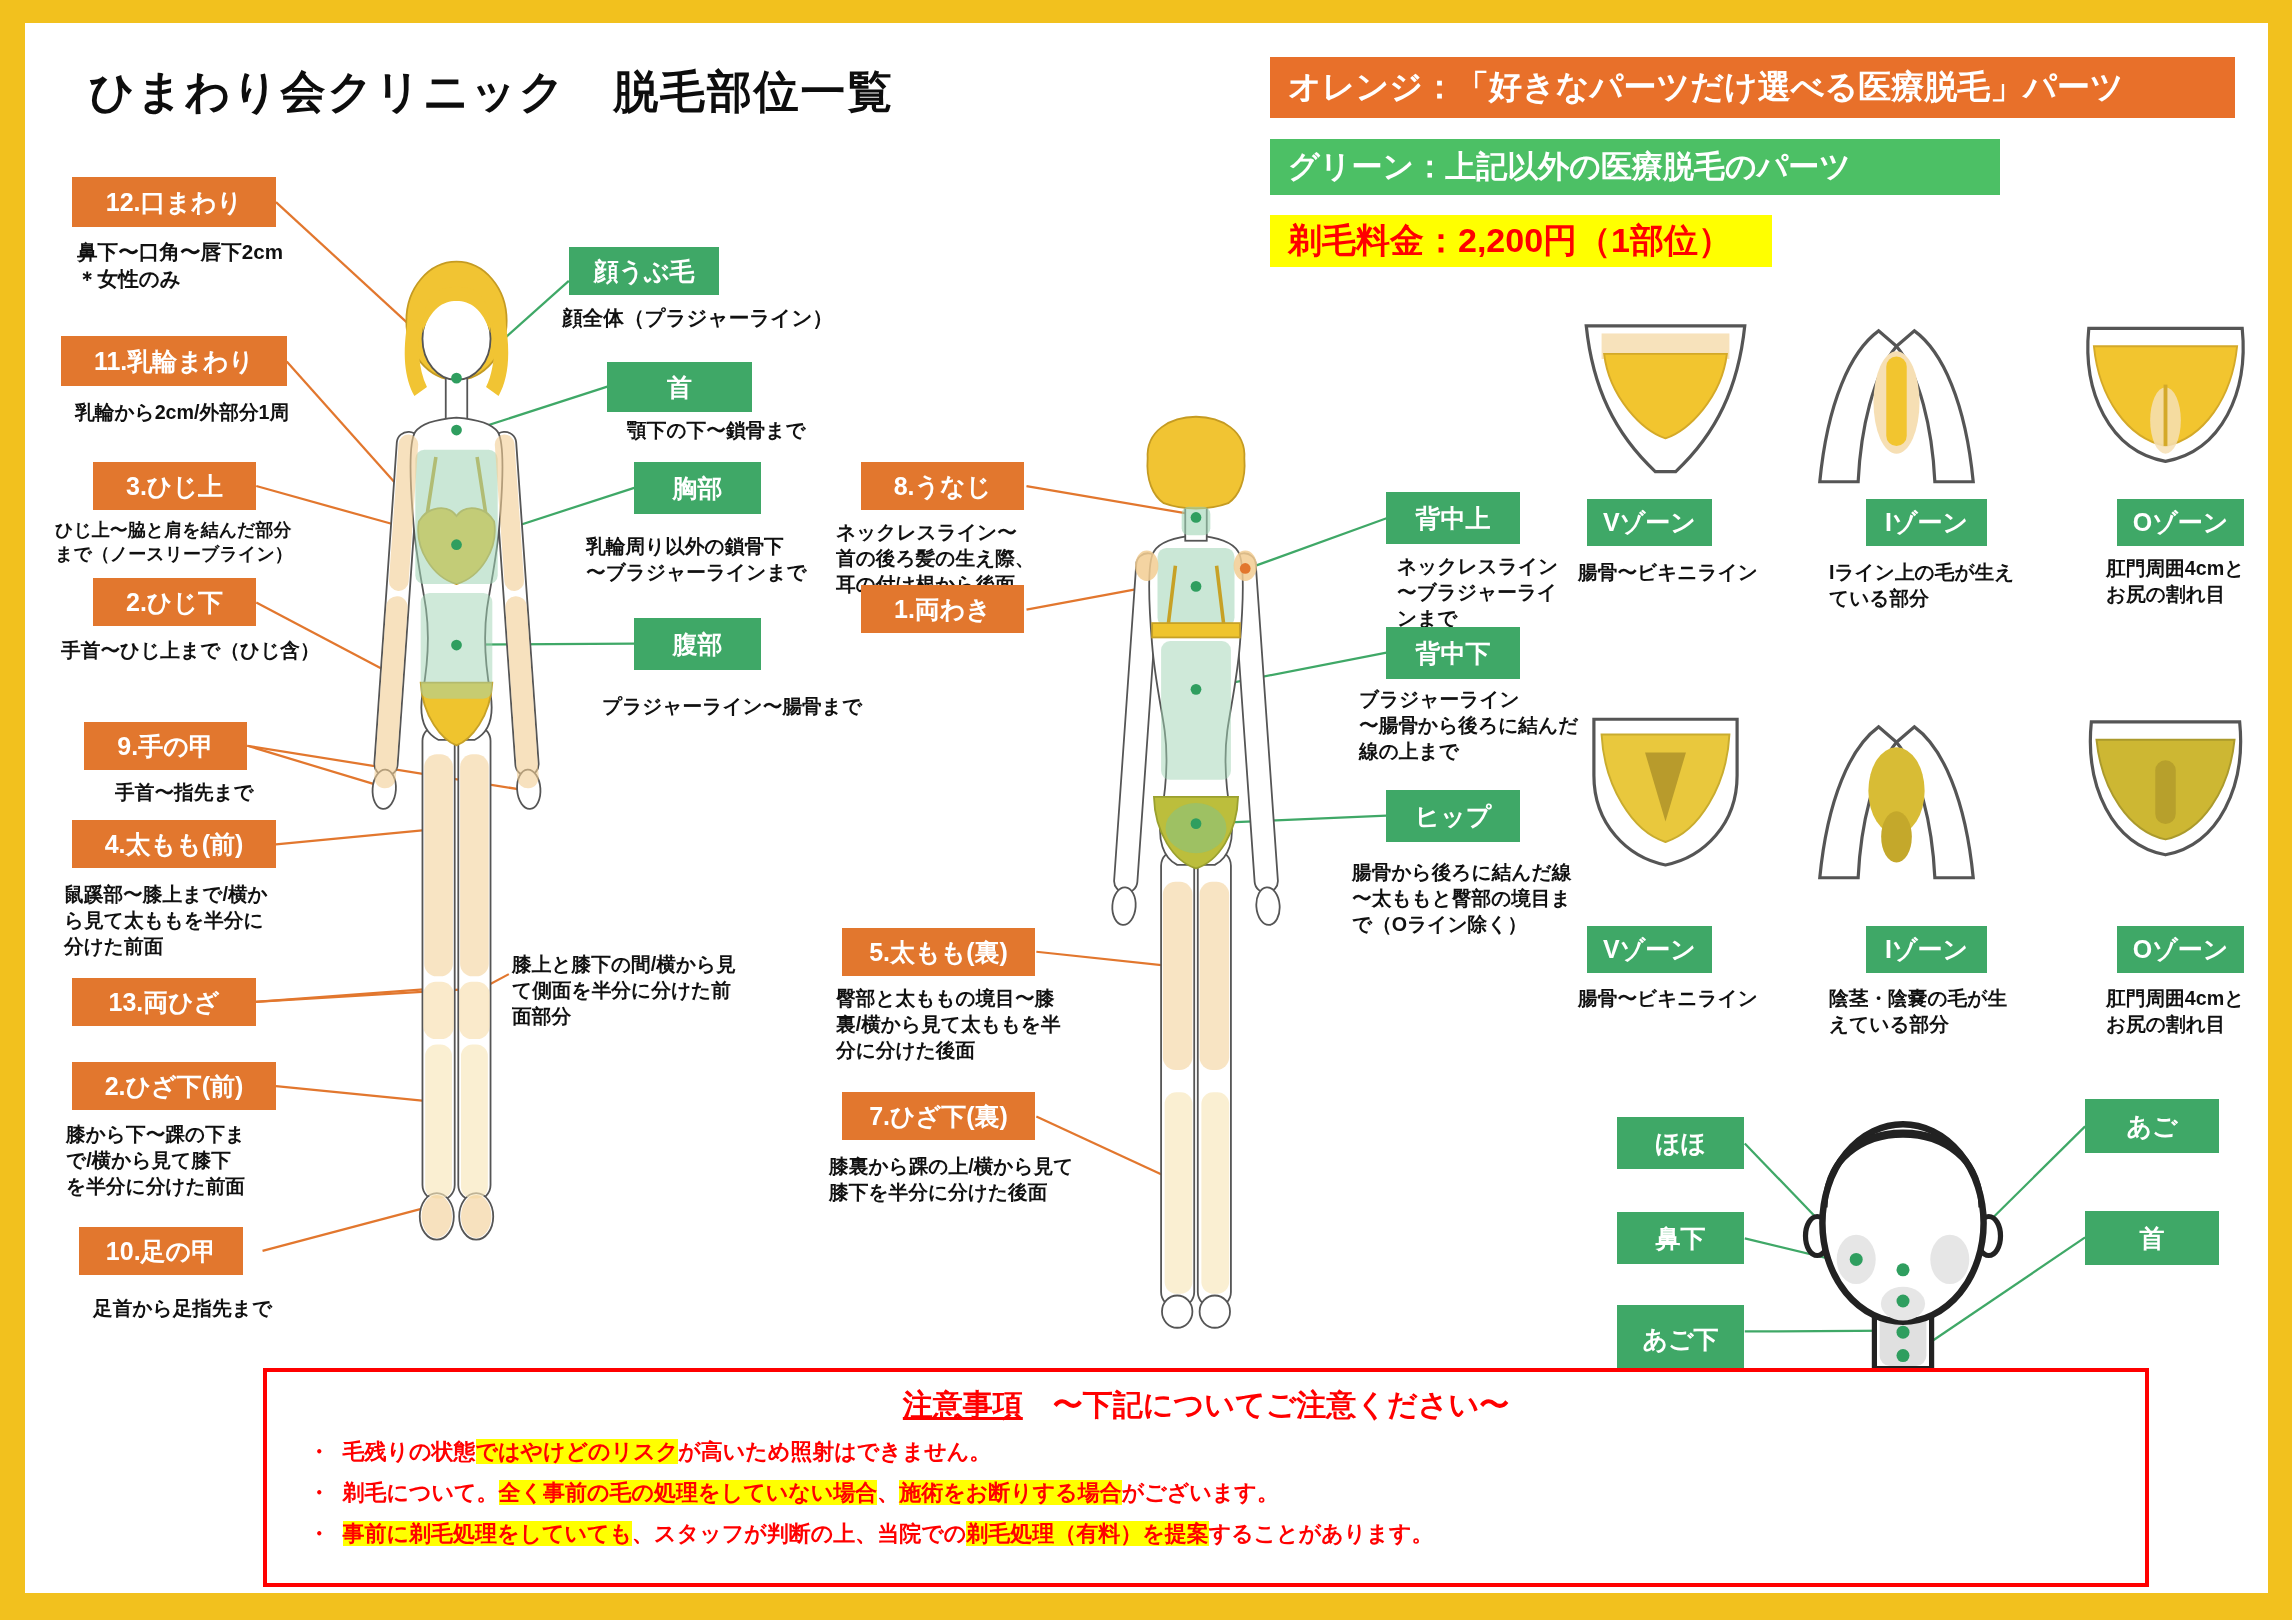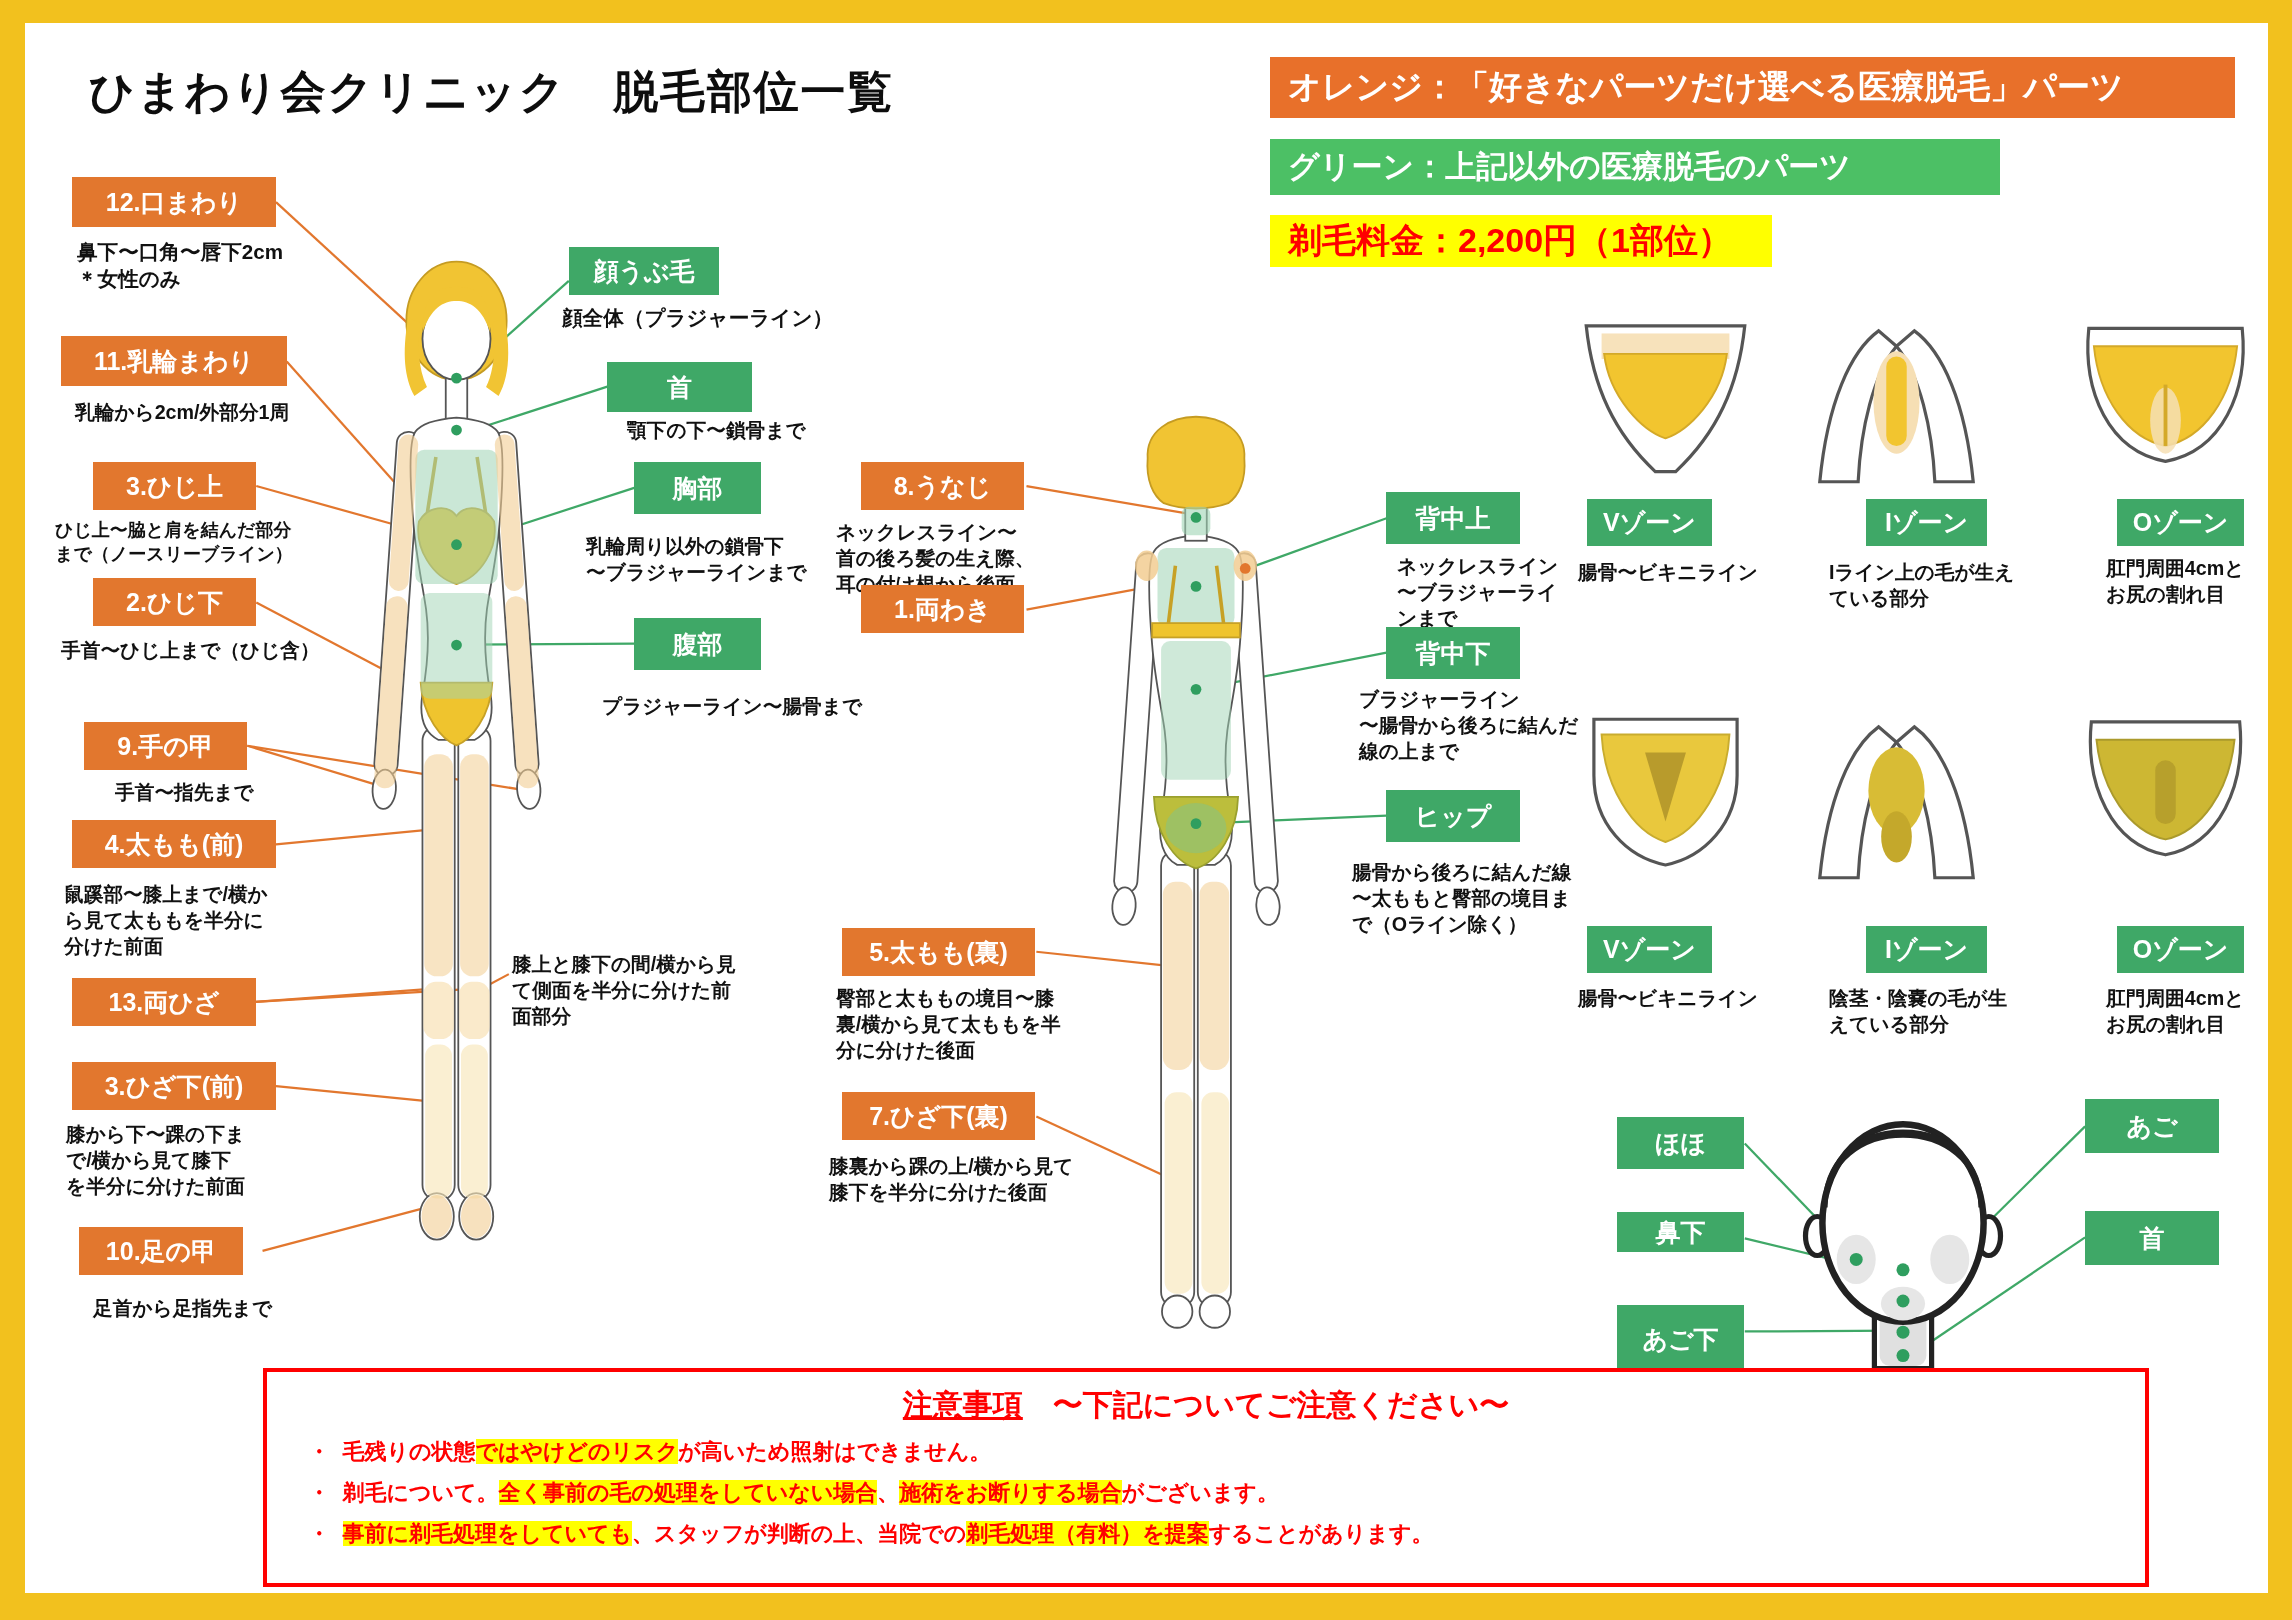--- a/index.html
+++ b/index.html
@@ -208,21 +208,21 @@
   <div class="olabel" style="left:59px;top:699px;width:163px;height:48px">9.手の甲</div>
   <div class="desc" style="left:90px;top:756px">手首〜指先まで</div>
   <div class="olabel" style="left:47px;top:797px;width:204px;height:48px">4.太もも(前)</div>
   <div class="desc" style="left:39px;top:858px">鼠蹊部〜膝上まで/横か
 ら見て太ももを半分に
 分けた前面</div>
   <div class="olabel" style="left:47px;top:955px;width:184px;height:48px">13.両ひざ</div>
   <div class="desc" style="left:487px;top:928px">膝上と膝下の間/横から見
 て側面を半分に分けた前
 面部分</div>
-  <div class="olabel" style="left:47px;top:1039px;width:204px;height:48px">3.ひざ下(前)</div>
+  <div class="olabel" style="left:47px;top:1039px;width:204px;height:48px">2.ひざ下(前)</div>
   <div class="desc" style="left:41px;top:1098px">膝から下〜踝の下ま
 で/横から見て膝下
 を半分に分けた前面</div>
   <div class="olabel" style="left:54px;top:1204px;width:164px;height:48px">10.足の甲</div>
   <div class="desc" style="left:68px;top:1272px">足首から足指先まで</div>
 
   <div class="glabel" style="left:544px;top:224px;width:150px;height:48px">顔うぶ毛</div>
   <div class="desc" style="left:537px;top:281px;font-size:20.6px">顔全体（プラジャーライン）</div>
   <div class="glabel" style="left:582px;top:339px;width:145px;height:50px">首</div>
   <div class="desc" style="left:602px;top:394px">顎下の下〜鎖骨まで</div>
@@ -320,21 +320,21 @@
     <ellipse cx="100" cy="192" rx="17" ry="13" fill="#E6E6E6"></ellipse>
     <g fill="#2F9E5F">
       <circle cx="64" cy="158" r="5"></circle>
       <circle cx="100" cy="166" r="5"></circle>
       <circle cx="100" cy="190" r="5"></circle>
       <circle cx="100" cy="214" r="5"></circle>
       <circle cx="100" cy="232" r="5"></circle>
     </g>
   </svg>
   <div class="glabel" style="left:1592px;top:1094px;width:127px;height:52px">ほほ</div>
-  <div class="glabel" style="left:1592px;top:1189px;width:127px;height:40px">鼻下</div>
+  <div class="glabel" style="left:1592px;top:1189px;width:127px;height:52px">鼻下</div>
   <div class="glabel" style="left:1592px;top:1282px;width:127px;height:68px">あご下</div>
   <div class="glabel" style="left:2060px;top:1076px;width:134px;height:54px">あご</div>
   <div class="glabel" style="left:2060px;top:1188px;width:134px;height:54px">首</div>
 
   <div class="notice">
     <div class="notice-title">
       <span class="nt-head">注意事項</span><span>　〜下記についてご注意ください〜</span>
     </div>
     <div class="notice-line">
       <span class="bdot">・</span><span><span>毛残りの状態</span><span class="hl">ではやけどのリスク</span><span>が高いため照射はできません。</span></span>

